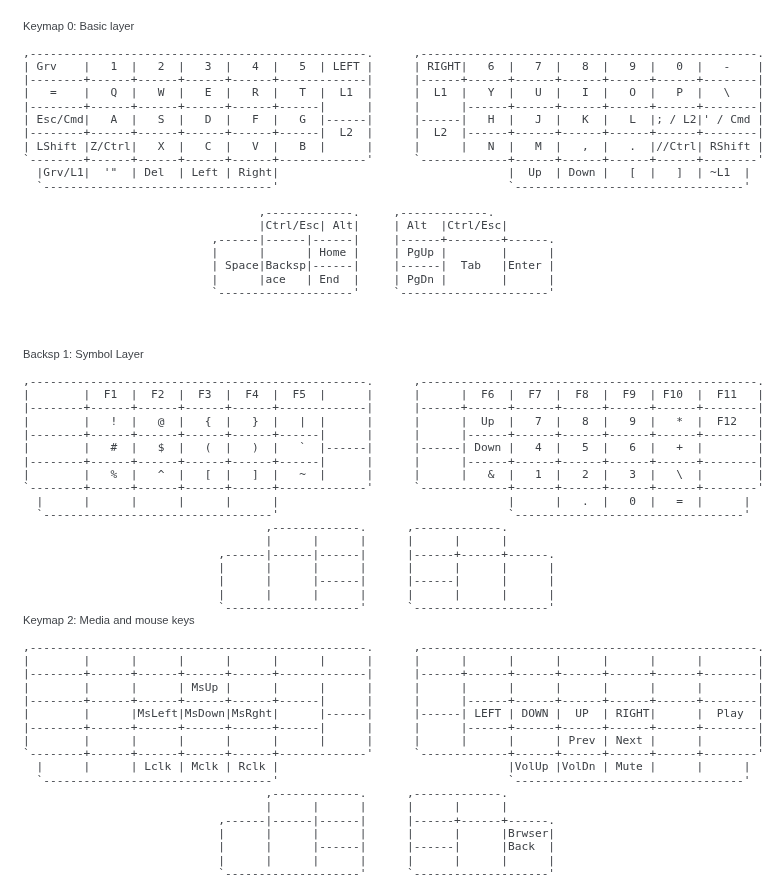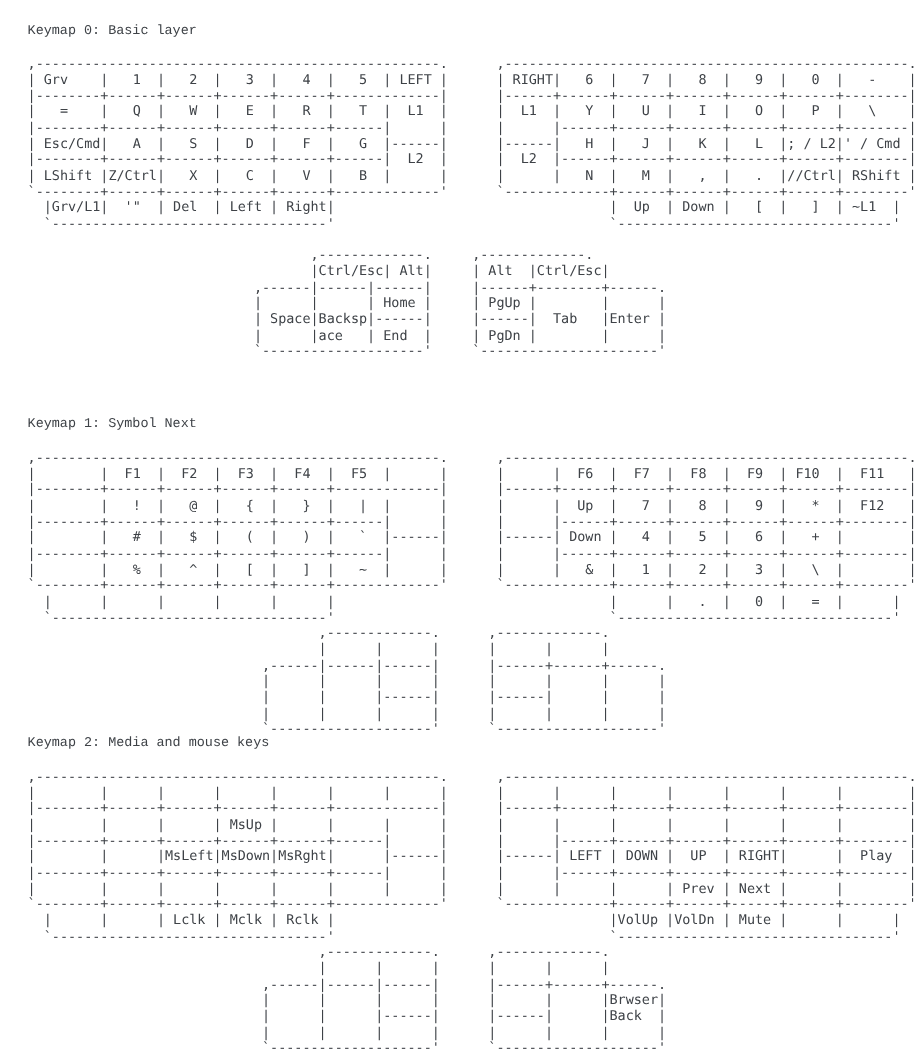--- a/index.html
+++ b/index.html
@@ -15,21 +15,21 @@
   #doc {
     box-sizing: border-box;
     padding: 20px 0 0 23px;
     width: 765px;
   }
   .sec {
     margin: 0;
     padding: 0;
   }
   .sec h2 {
-    font-family: Liberation Mono, monospace;
+    font-family: Liberation Sans, sans-serif;
     font-size: 11.2px;
     line-height: 13.3px;
     font-weight: normal;
     margin: 0 0 13.3px 0;
     white-space: pre;
   }
   .sec pre {
     font-family: "DejaVu Sans Mono", "Liberation Mono", monospace;
     font-size: 11.2px;
     line-height: 13.3px;
@@ -61,21 +61,21 @@
 
                                    ,-------------.     ,-------------.
                                    |Ctrl/Esc| Alt|     | Alt  |Ctrl/Esc|
                             ,------|------|------|     |------+--------+------.
                             |      |      | Home |     | PgUp |        |      |
                             | Space|Backsp|------|     |------|  Tab   |Enter |
                             |      |ace   | End  |     | PgDn |        |      |
                             `--------------------'     `----------------------'</pre>
     </section>
     <section class="sec s1">
-      <h2>Keymap 1: Symbol Next</h2>
+      <h2>Backsp 1: Symbol Layer</h2>
       <pre>,--------------------------------------------------.      ,--------------------------------------------------.
 |        |  F1  |  F2  |  F3  |  F4  |  F5  |      |      |      |  F6  |  F7  |  F8  |  F9  | F10  |  F11   |
 |--------+------+------+------+------+-------------|      |------+------+------+------+------+------+--------|
 |        |   !  |   @  |   {  |   }  |   |  |      |      |      |  Up  |   7  |   8  |   9  |   *  |  F12   |
 |--------+------+------+------+------+------|      |      |      |------+------+------+------+------+--------|
 |        |   #  |   $  |   (  |   )  |   `  |------|      |------| Down |   4  |   5  |   6  |   +  |        |
 |--------+------+------+------+------+------|      |      |      |------+------+------+------+------+--------|
 |        |   %  |   ^  |   [  |   ]  |   ~  |      |      |      |   &amp;  |   1  |   2  |   3  |   \  |        |
 `--------+------+------+------+------+-------------'      `-------------+------+------+------+------+--------'
   |      |      |      |      |      |                                  |      |   .  |   0  |   =  |      |

